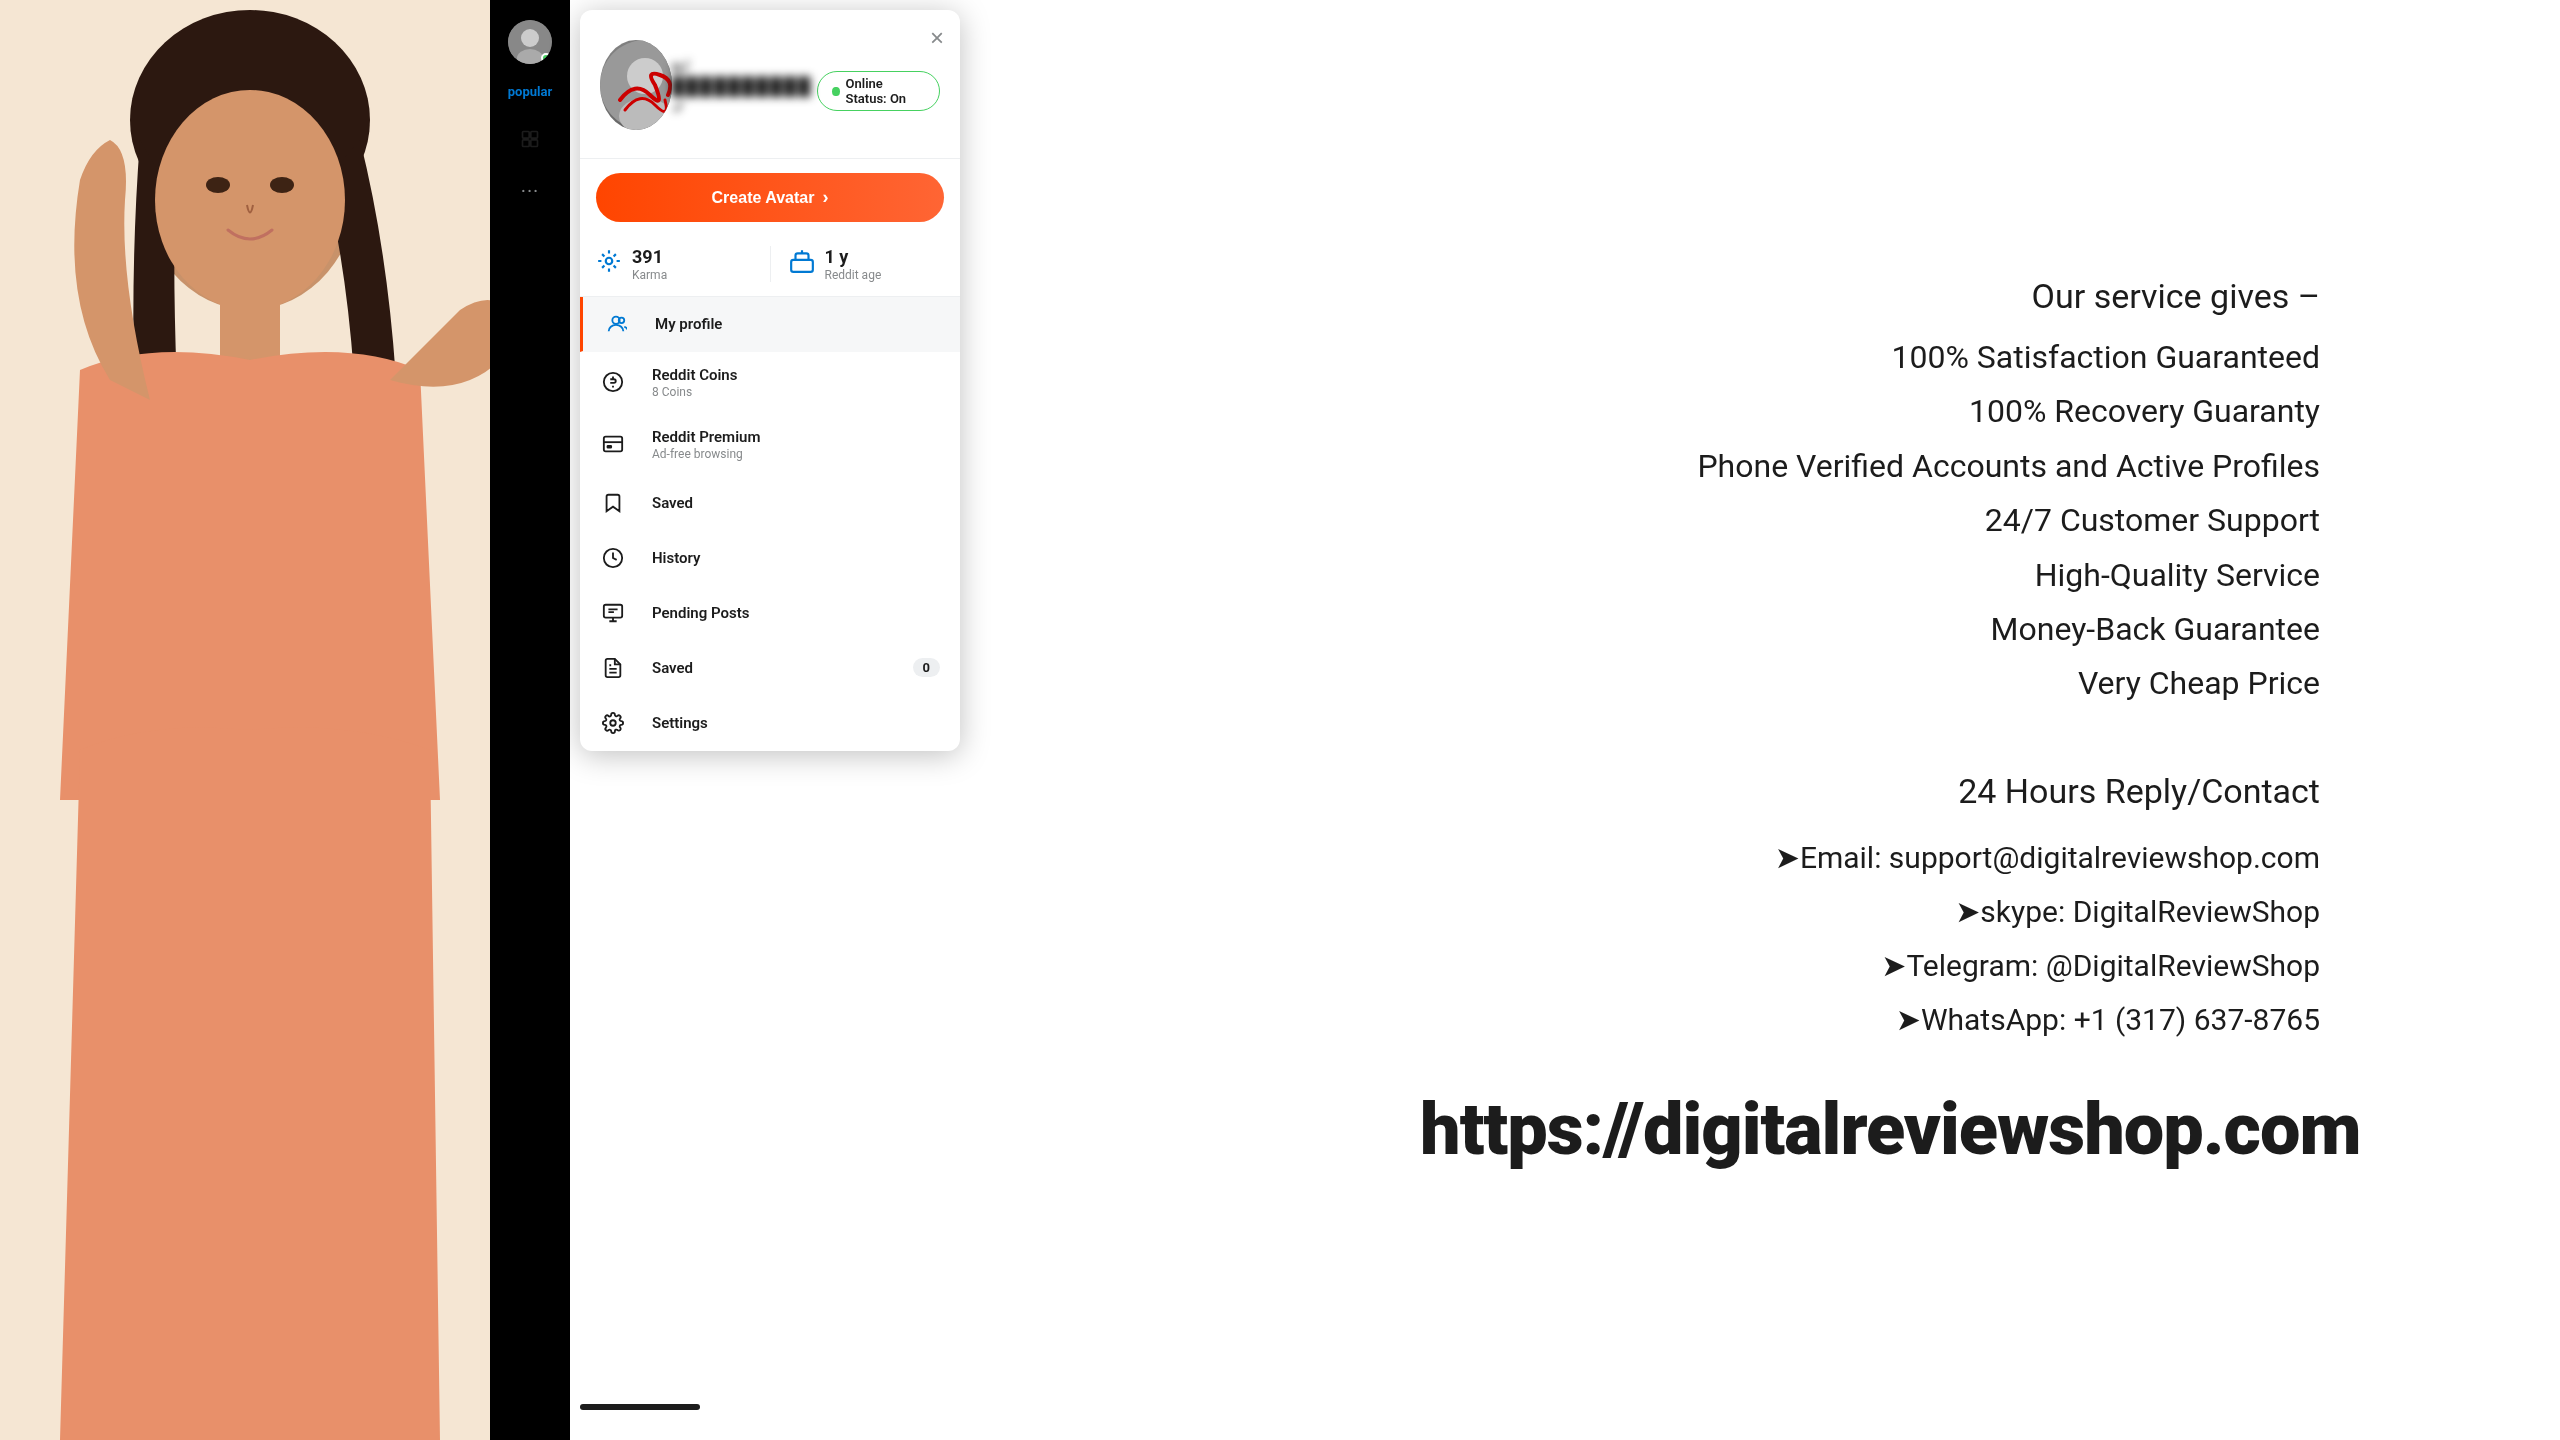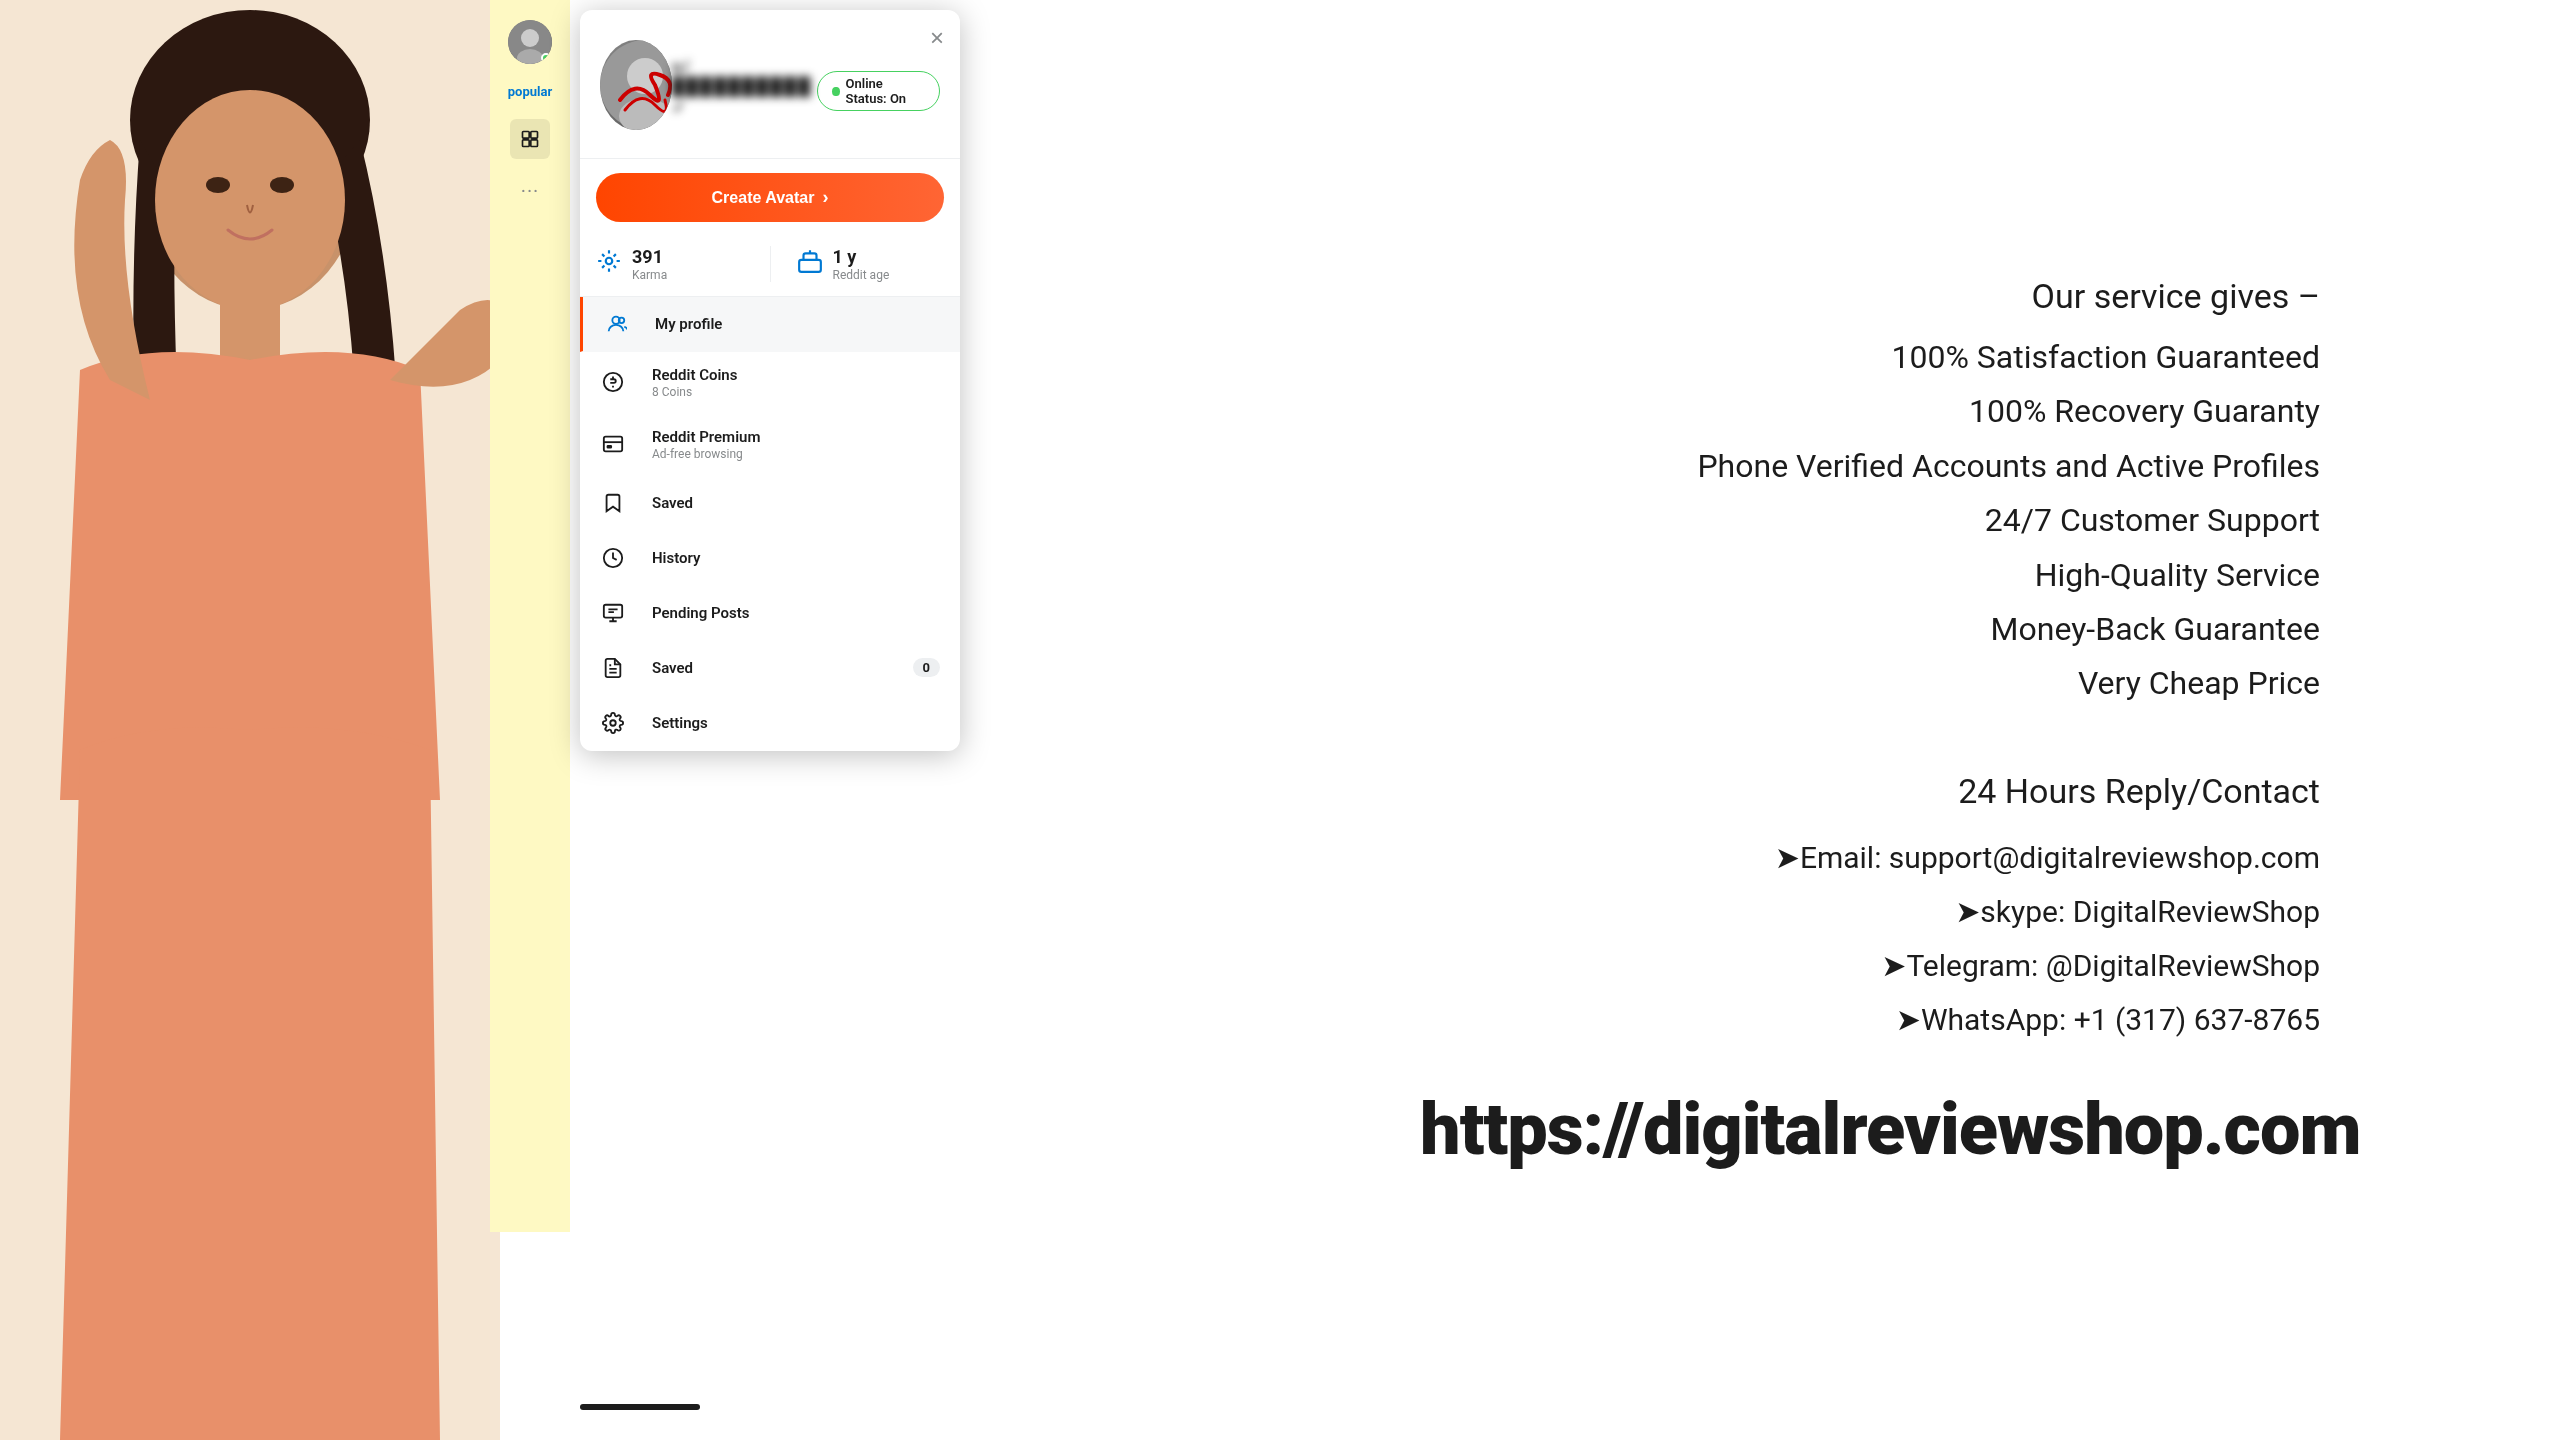--- a/index.html
+++ b/index.html
@@ -124,21 +124,21 @@
     }
 
     .create-avatar-btn .arrow {
       font-size: 18px;
     }
 
     .stats-row {
       display: flex;
       padding: 10px 16px 14px;
       border-bottom: 1px solid #edeff1;
-      gap: 16px;
+      gap: 8px;
       justify-content: space-between;
     }
 
     .stat-item {
       flex: 1;
       display: flex;
       align-items: center;
       gap: 10px;
     }
 
@@ -220,22 +220,22 @@
       font-weight: 700;
       color: #1c1c1c;
     }
 
     
     .sidebar-strip {
       position: absolute;
       left: 490px;
       top: 0;
       width: 80px;
-      height: 1232px;
-      background: #fef9c3;
+      height: 1440px;
+      background: #000000;
       z-index: 5;
       display: flex;
       flex-direction: column;
       align-items: center;
       padding-top: 20px;
       gap: 20px;
     }
 
     .sidebar-avatar {
       width: 44px;

